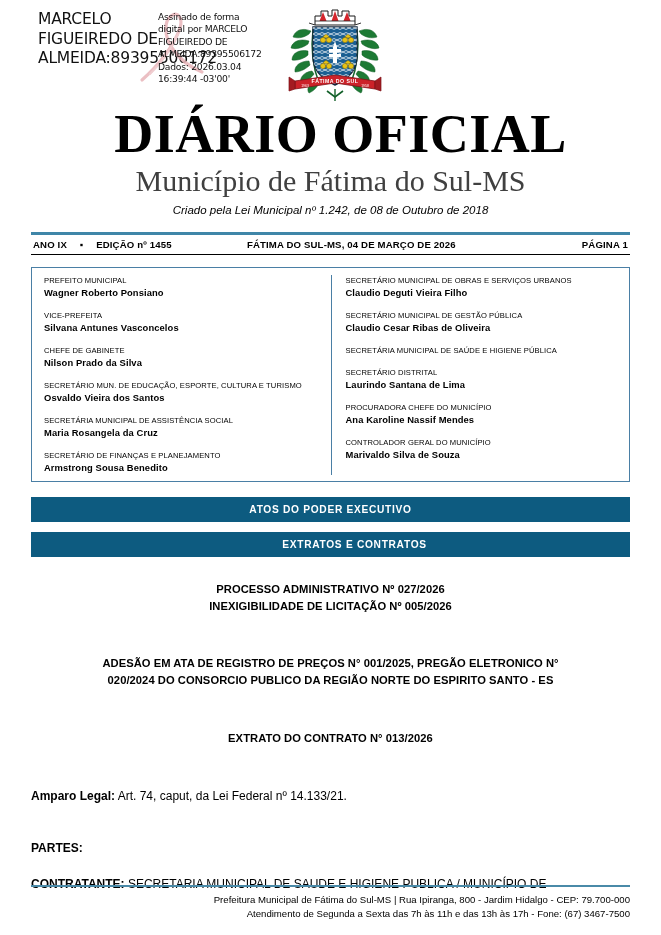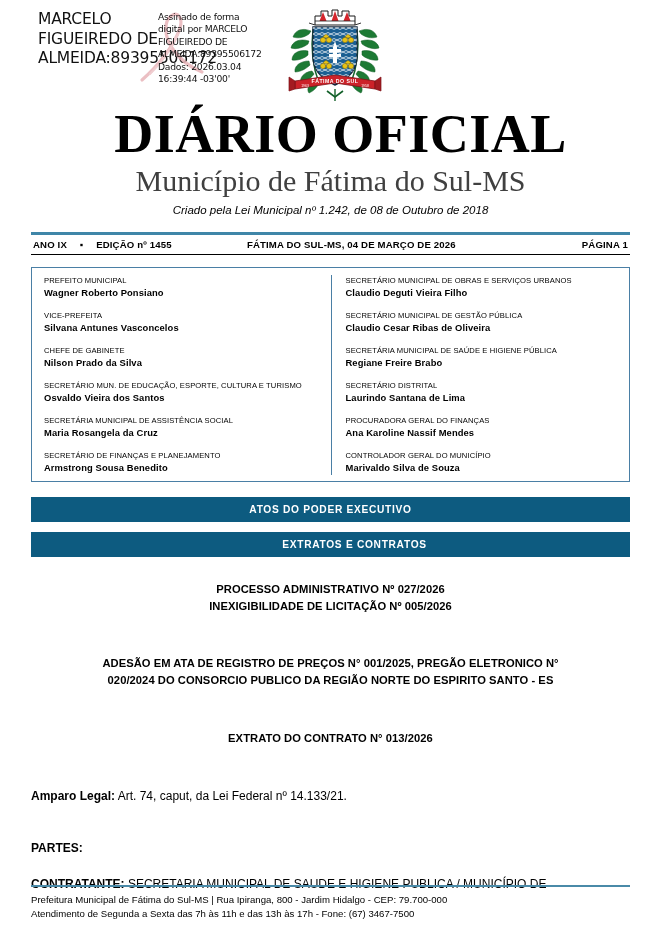--- a/index.html
+++ b/index.html
@@ -210,21 +210,21 @@
     right: 31px;
     bottom: 14px;
   }
   .footer-rule {
     height: 2.2px;
     background: #4a8aa8;
     width: 100%;
     margin-bottom: 6px;
   }
   .footer-text {
-    text-align: left;
+    text-align: right;
     font-size: 9.6px;
     line-height: 14px;
     color: #000;
   }
 </style>
 </head>
 <body>
 
 <div class="page">
 
@@ -376,28 +376,27 @@
       <div class="official">
         <div class="official-role">SECRETÁRIO MUNICIPAL DE OBRAS E SERVIÇOS URBANOS</div>
         <div class="official-name">Claudio Deguti Vieira Filho</div>
       </div>
       <div class="official">
         <div class="official-role">SECRETÁRIO MUNICIPAL DE GESTÃO PÚBLICA</div>
         <div class="official-name">Claudio Cesar Ribas de Oliveira</div>
       </div>
       <div class="official">
         <div class="official-role">SECRETÁRIA MUNICIPAL DE SAÚDE E HIGIENE PÚBLICA</div>
-        <div class="official-name">Regiane Freire Brabo</div>
       </div>
       <div class="official">
         <div class="official-role">SECRETÁRIO DISTRITAL</div>
         <div class="official-name">Laurindo Santana de Lima</div>
       </div>
       <div class="official">
-        <div class="official-role">PROCURADORA GERAL DO FINANÇAS</div>
+        <div class="official-role">PROCURADORA CHEFE DO MUNICÍPIO</div>
         <div class="official-name">Ana Karoline Nassif Mendes</div>
       </div>
       <div class="official">
         <div class="official-role">CONTROLADOR GERAL DO MUNICÍPIO</div>
         <div class="official-name">Marivaldo Silva de Souza</div>
       </div>
     </div>
 
   </div>
 

